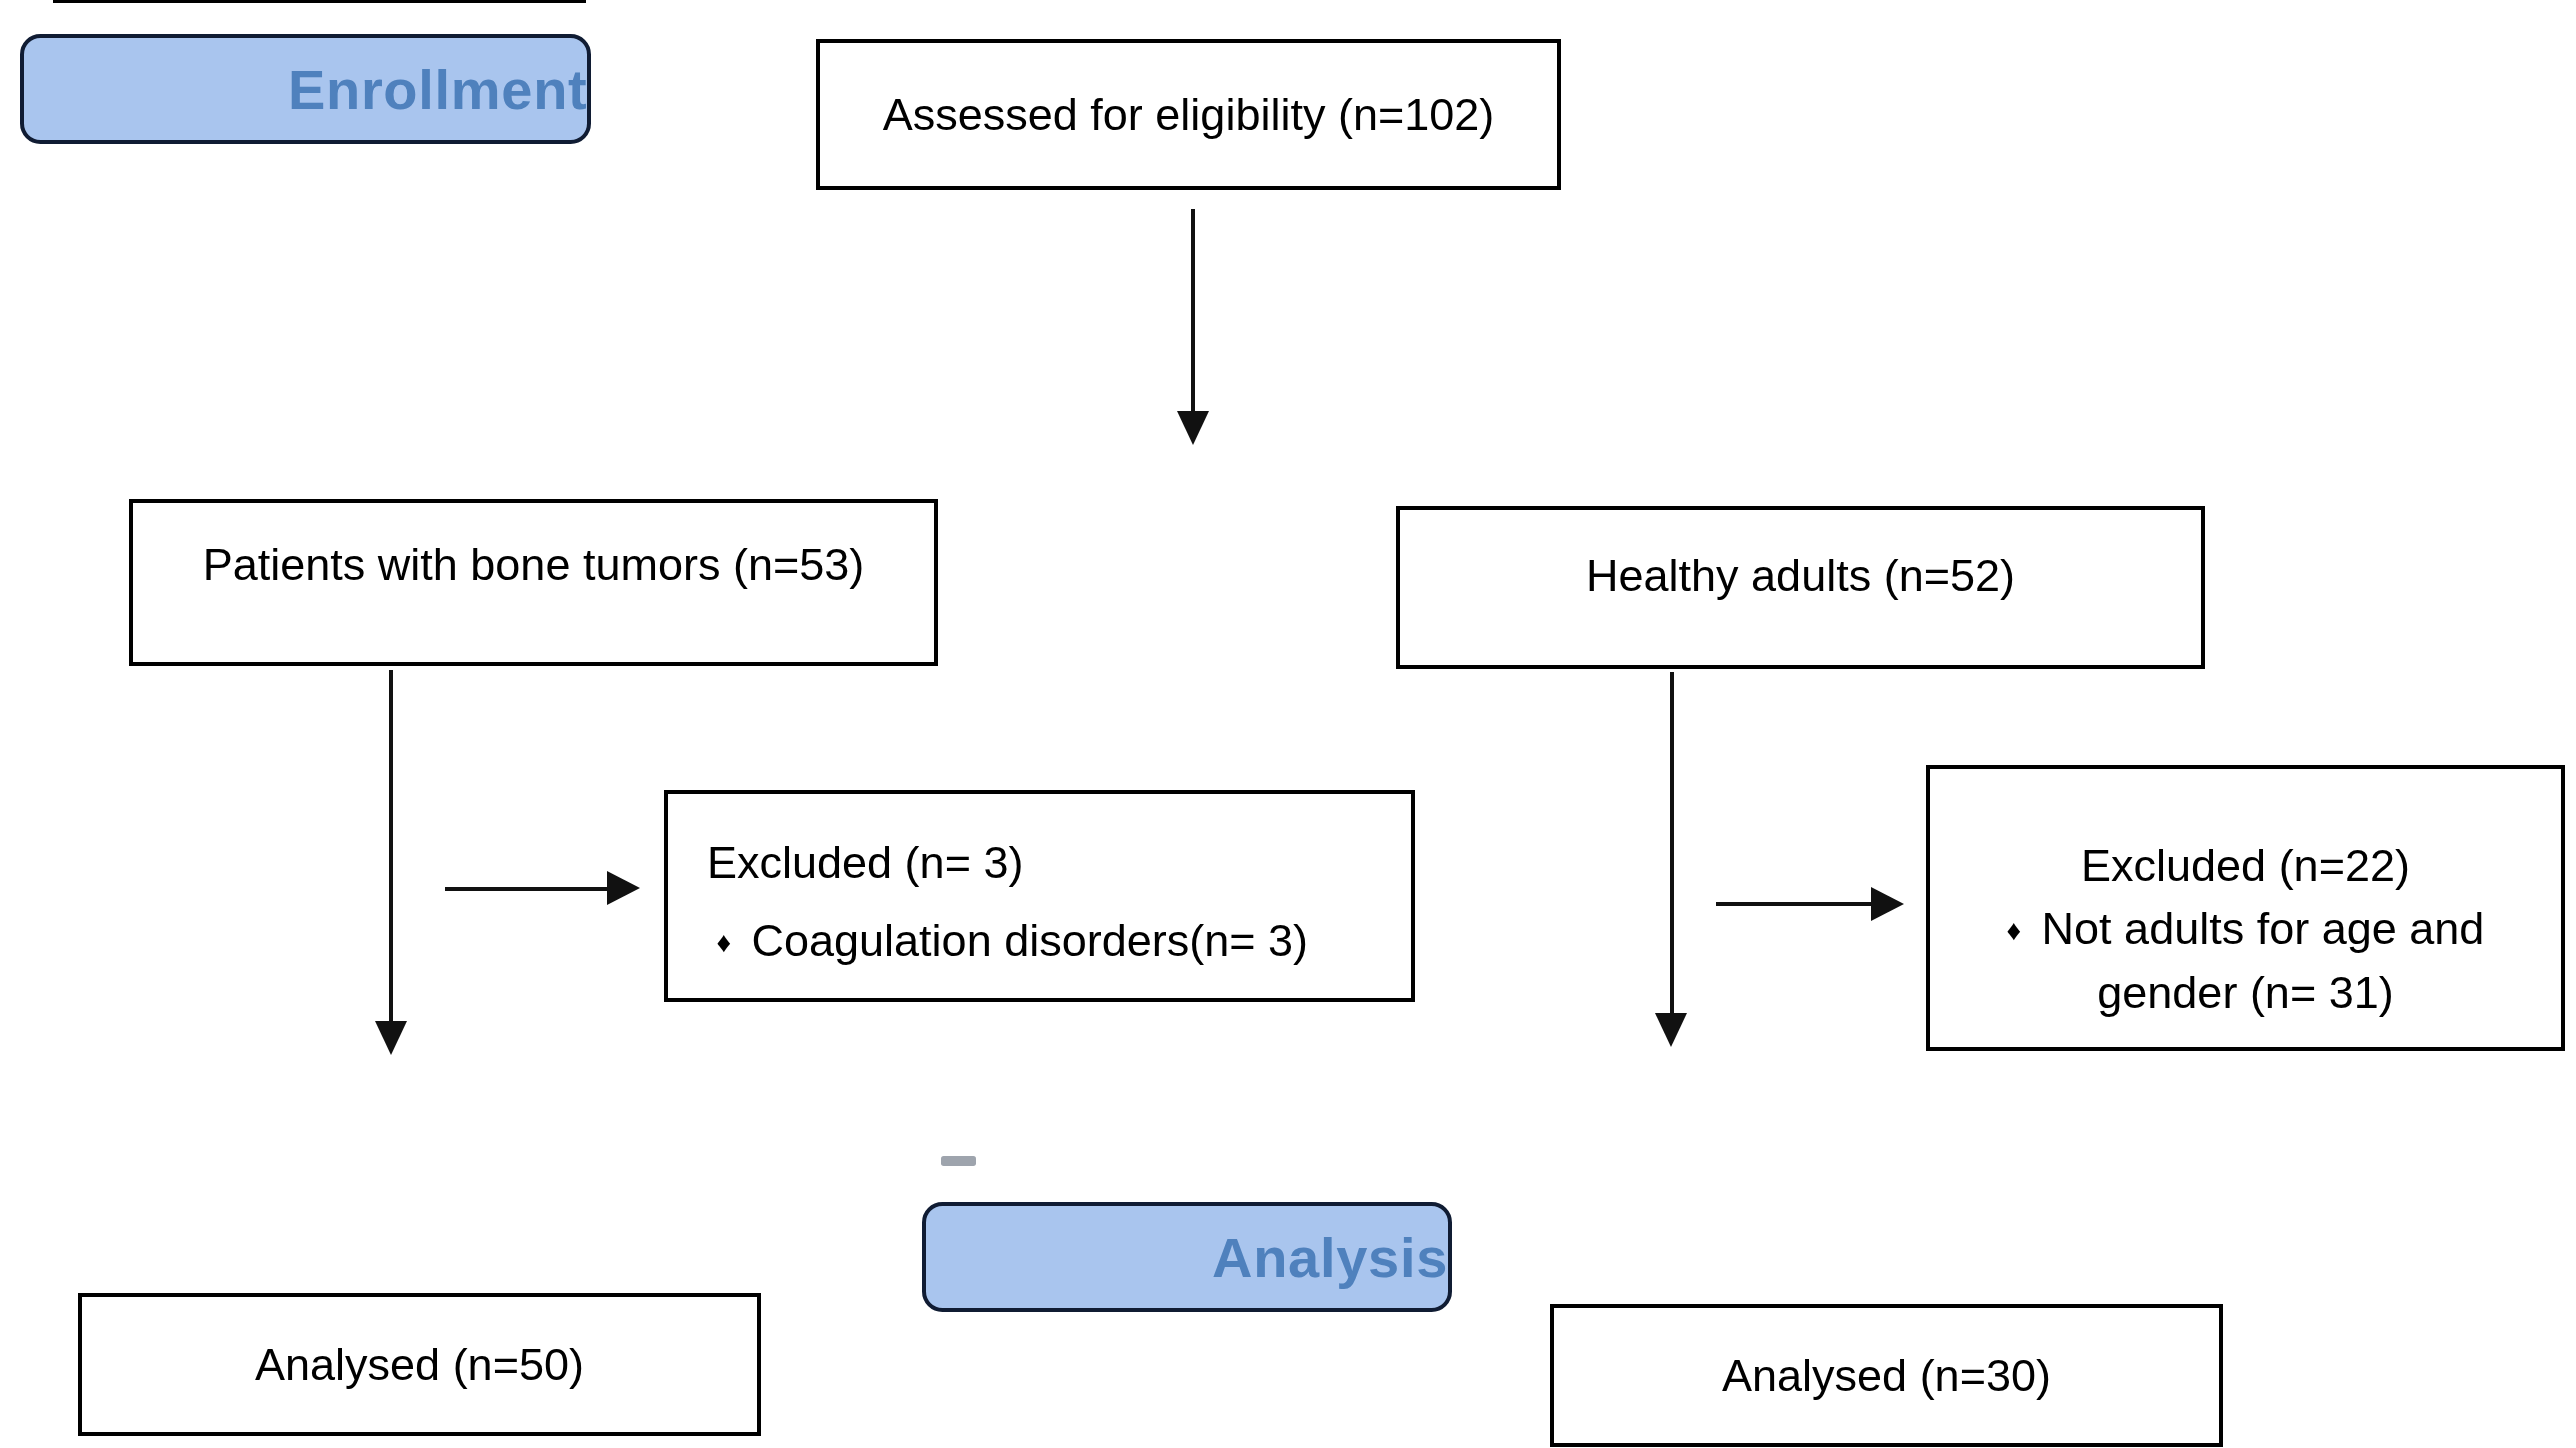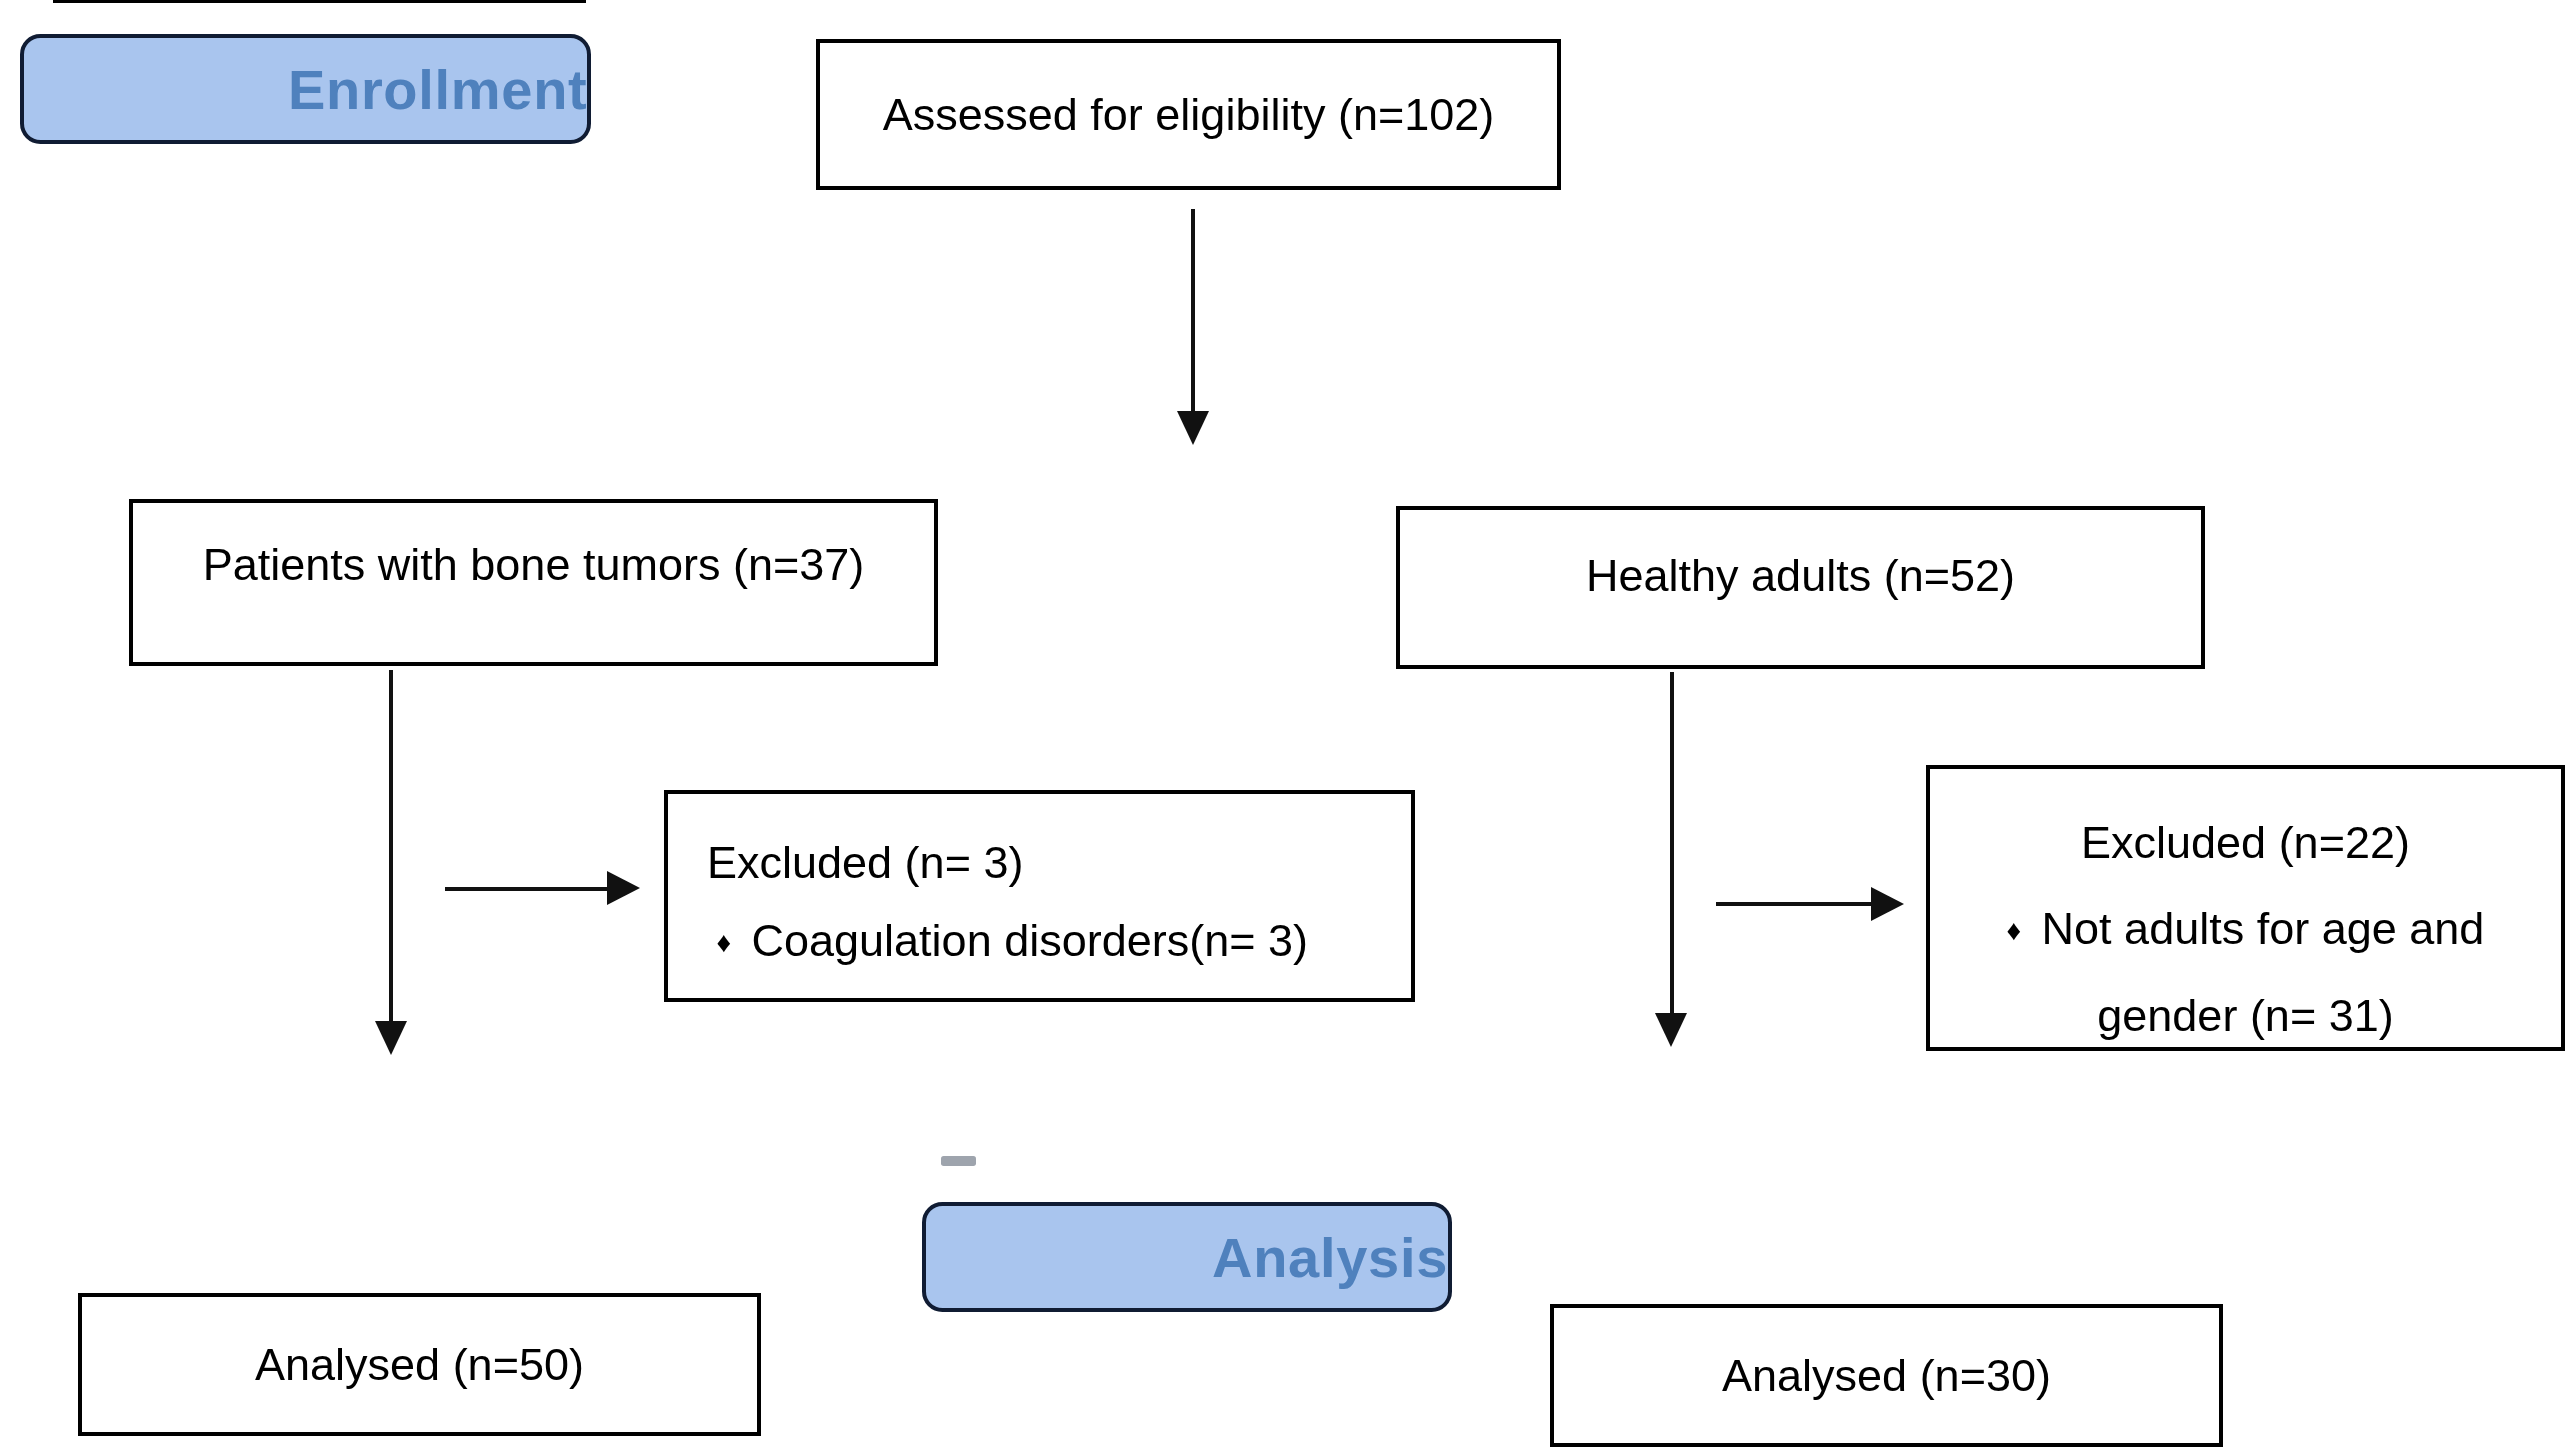--- a/index.html
+++ b/index.html
@@ -50,21 +50,21 @@
     border-top:17.7px solid transparent;
     border-bottom:17.7px solid transparent;
     border-left:33px solid var(--color-arrow);
   }
   
   .excl-left{
     flex-direction:column;justify-content:flex-start;align-items:flex-start;
     padding:37px 20.4px 0 39px;
   }
   .excl-right{
-    flex-direction:column;justify-content:space-between;align-items:center;
+    flex-direction:column;justify-content:center;align-items:center;
     padding:42px 13.6px 0 13.6px;text-align:center;
   }
   .excl-line{line-height:63px;white-space:nowrap;}
   .bullet-row{display:flex;align-items:baseline;margin-top:15px;}
   .excl-left .bullet-row{margin-left:9.5px;}
   .bullet{font-size:28.6px;margin-right:20.4px;position:relative;top:-4.1px;}
   .excl-right .bullet-row{margin-top:0;}
   
   .top-artifact{position:absolute;left:53px;top:0;width:533px;height:3.4px;background:#000;}
   .gray-dash{position:absolute;left:941px;top:1156px;width:35px;height:9.5px;background:#9ea4ad;border-radius:2.7px;}
@@ -83,21 +83,21 @@
   <div class="box center" style="left:816px;top:39px;width:745px;height:151px;">
     <span>Assessed for eligibility (n=102)</span>
   </div>
 
   <div>
     <div class="aline" style="left:1191px;top:209px;width:4.1px;height:204px;"></div>
     <div class="ahead-down" style="left:1177px;top:411px;"></div>
   </div>
 
   <div class="box topish" style="left:129px;top:499px;width:809px;height:167px;padding-top:35px;">
-    <span>Patients with bone tumors (n=37)</span>
+    <span>Patients with bone tumors (n=53)</span>
   </div>
 
   <div class="box topish" style="left:1384px;top:506px;width:809px;height:163px;padding-top:39px;margin-left:12px;">
     <span>Healthy adults (n=52)</span>
   </div>
 
   <div>
     <div class="aline" style="left:389px;top:670px;width:4.1px;height:354px;"></div>
     <div class="ahead-down" style="left:375px;top:1021px;"></div>
   </div>

